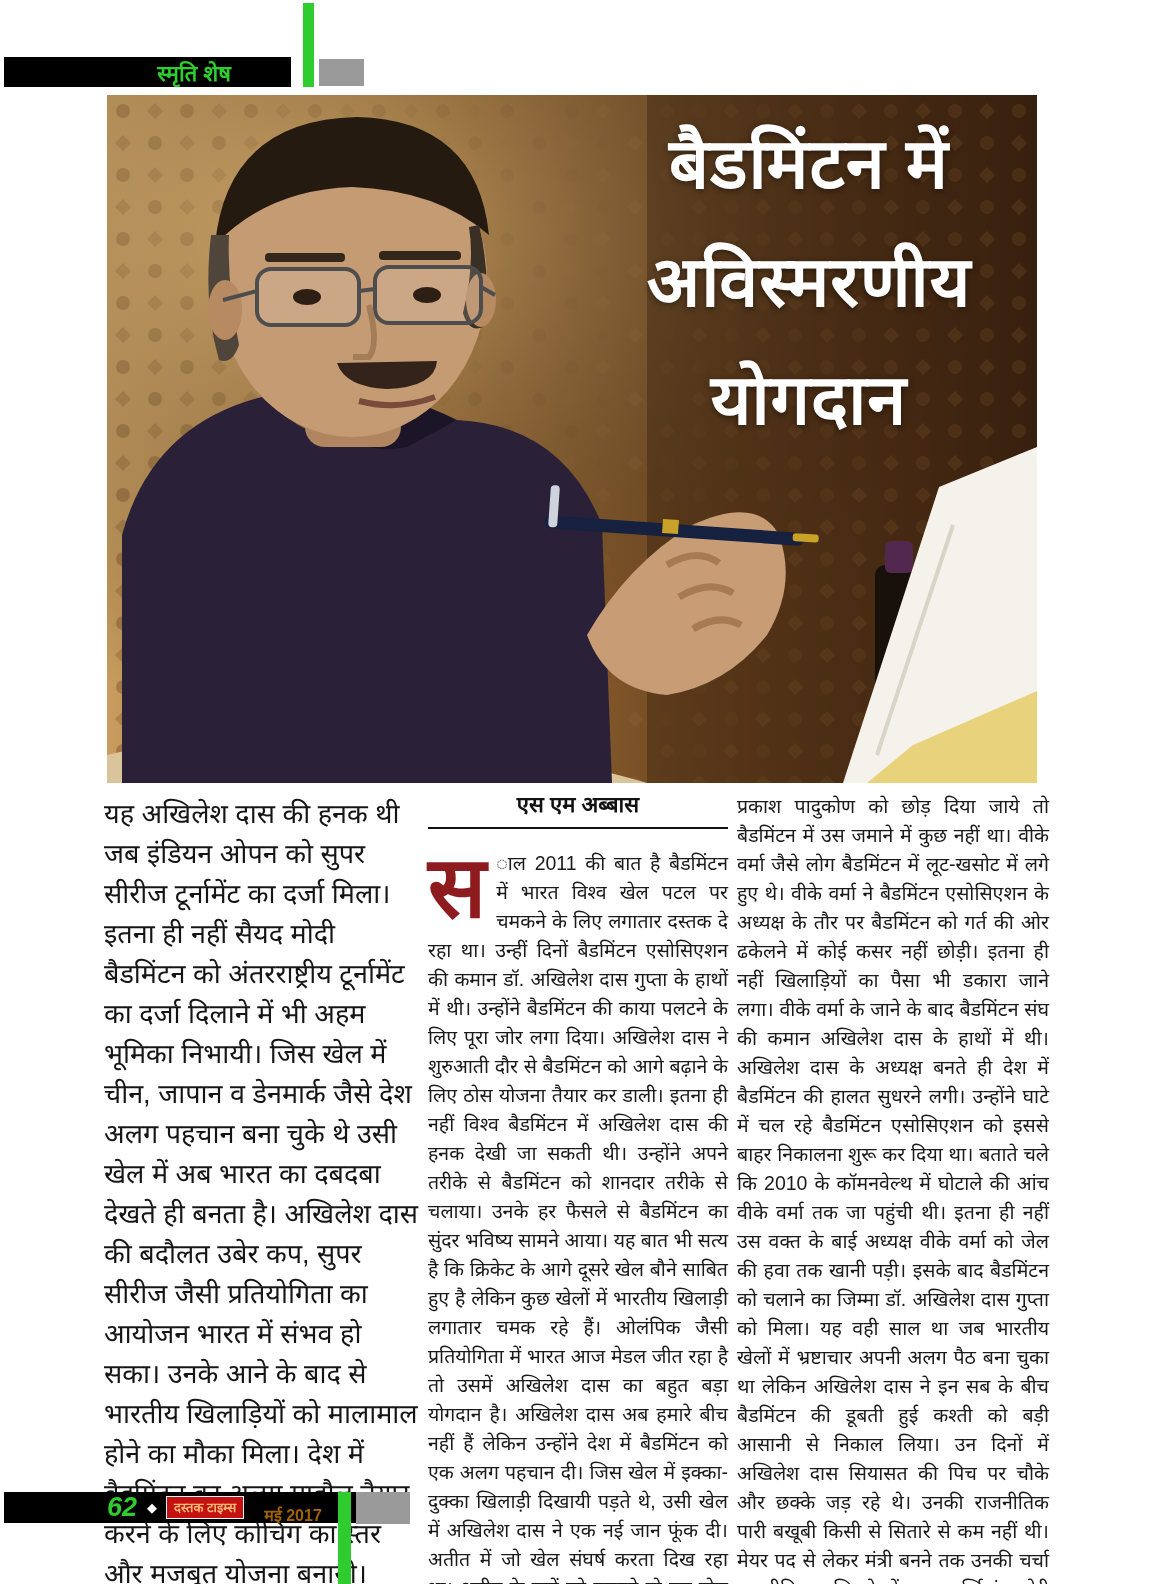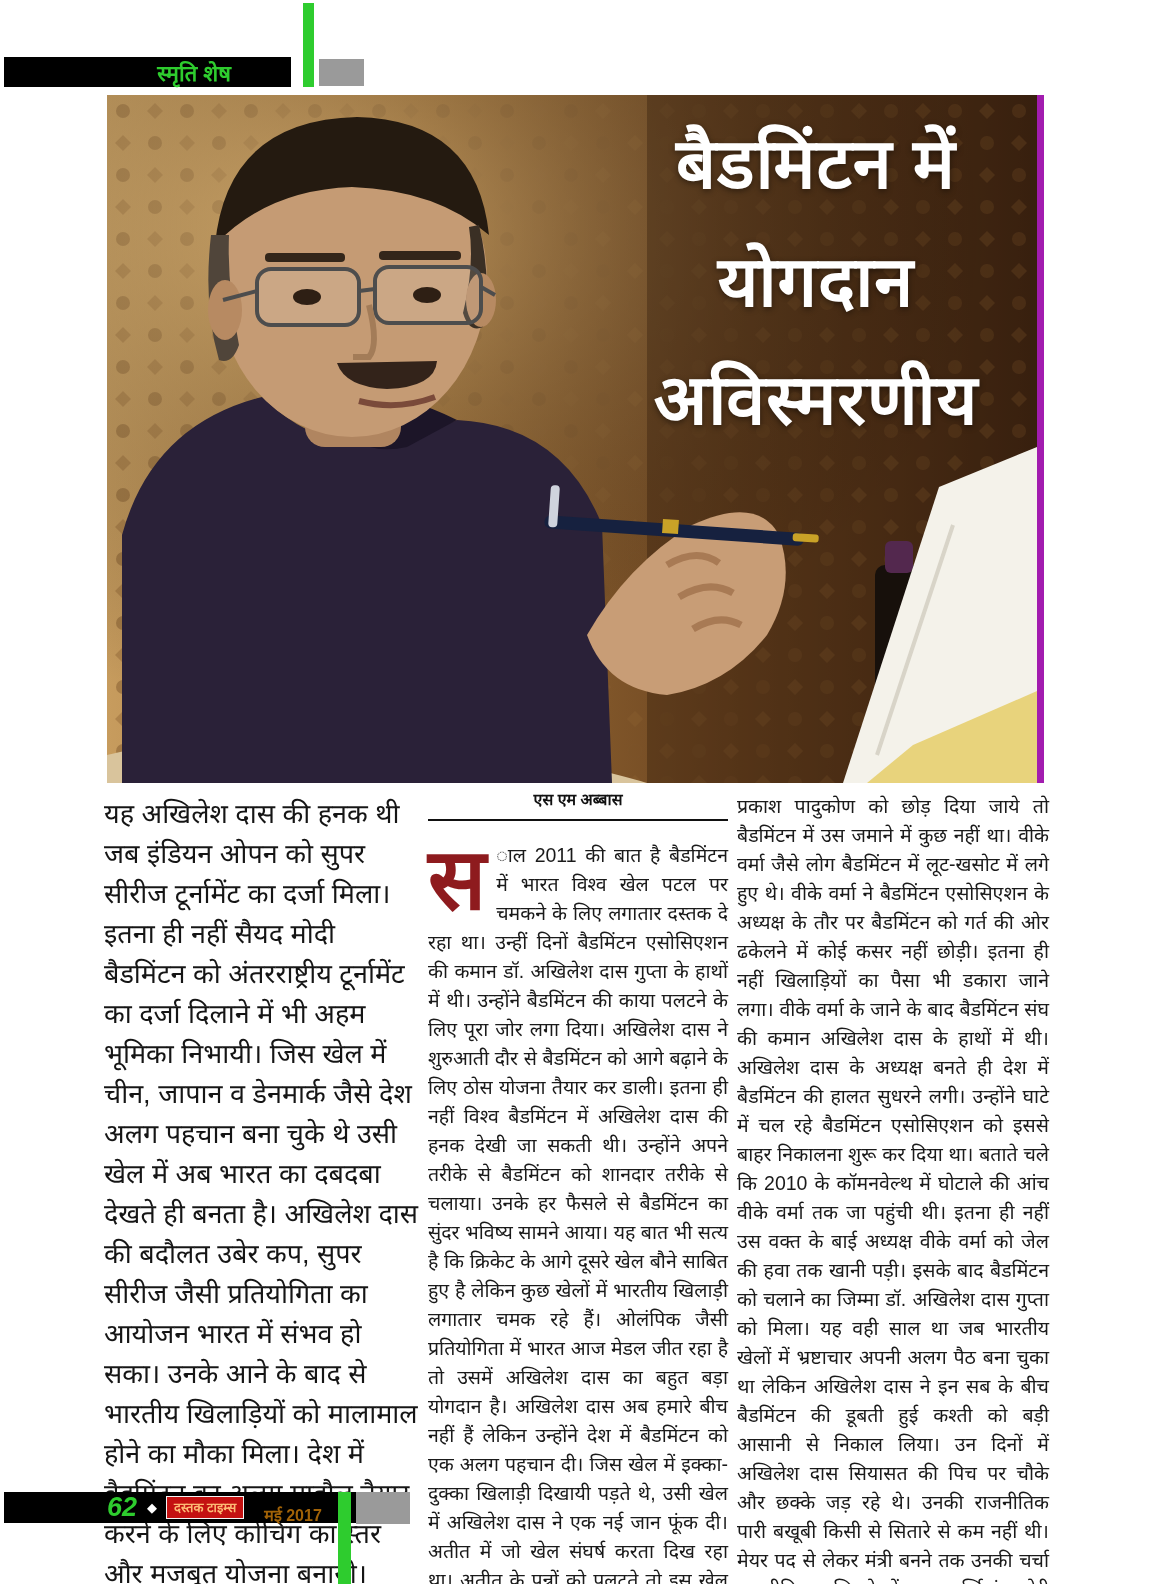--- a/index.html
+++ b/index.html
@@ -16,37 +16,36 @@
   .section-label{
     color:#2ecc2e;font-size:22px;font-weight:bold;padding-right:60px;white-space:nowrap;
   }
   .green-bar-top{position:absolute;left:303px;top:3px;width:11px;height:84px;background:#2ecc2e;}
   .gray-box-top{position:absolute;left:319px;top:59px;width:45px;height:27px;background:#9a9a9a;}
 
   
   .photo{
     position:absolute;left:107px;top:95px;width:930px;height:688px;overflow:hidden;
     background:#a21caf;
-    padding-left:7px;
   }
   .photo svg{position:absolute;left:0;top:0;}
   .photo-title{
     position:absolute;right:8px;top:10px;width:440px;text-align:center;
     color:#ffffff;font-weight:bold;font-size:70px;line-height:118px;
     text-shadow:0 2px 6px rgba(0,0,0,0.45);letter-spacing:1px;
   }
 
   
   .col1{
     position:absolute;left:104px;top:794px;width:320px;
     font-size:27px;line-height:40px;color:#151515;text-align:left;
   }
   .col2{position:absolute;left:428px;top:788px;width:300px;color:#151515;}
   .byline{
-    font-size:16px;font-weight:bold;text-align:center;color:#111;
+    font-size:22px;font-weight:bold;text-align:center;color:#111;
     padding-bottom:9px;border-bottom:2px solid #111;margin-bottom:20px;
   }
   .bodytext{
     font-size:19.5px;line-height:29px;text-align:justify;margin:0;color:#1a1a1a;
   }
   .dropcap{
     float:left;color:#8e1b1e;font-size:86px;line-height:64px;font-weight:bold;
     margin:6px 10px 0 0;
   }
   .col3{
@@ -148,22 +147,22 @@
     <rect x="768" y="470" width="48" height="135" rx="10" fill="#17100b"></rect>
     <rect x="778" y="446" width="28" height="32" rx="6" fill="#53284e"></rect>
 
     <polygon points="832,392 930,352 930,688 736,688" fill="#f4f2ea"></polygon>
     <line x1="846" y1="430" x2="770" y2="660" stroke="#d8d4c8" stroke-width="4"></line>
     <polygon points="806,650 930,596 930,688 760,688" fill="#e8d37c"></polygon>
   </svg>
 
   <div class="photo-title">
     <div>बैडमिंटन में</div>
+    <div>अविस्मरणीय</div>
     <div>योगदान</div>
-    <div>अविस्मरणीय</div>
   </div>
 </div>
 
 <div class="col1">यह अखिलेश दास की हनक थी जब इंडियन ओपन को सुपर सीरीज टूर्नामेंट का दर्जा मिला। इतना ही नहीं सैयद मोदी बैडमिंटन को अंतरराष्ट्रीय टूर्नामेंट का दर्जा दिलाने में भी अहम भूमिका निभायी। जिस खेल में चीन, जापान व डेनमार्क जैसे देश अलग पहचान बना चुके थे उसी खेल में अब भारत का दबदबा देखते ही बनता है। अखिलेश दास की बदौलत उबेर कप, सुपर सीरीज जैसी प्रतियोगिता का आयोजन भारत में संभव हो सका। उनके आने के बाद से भारतीय खिलाड़ियों को मालामाल होने का मौका मिला। देश में बैडमिंटन का अलग माहौल तैयार करने के लिए कोचिंग का स्तर और मजबूत योजना बनायी।</div>
 
 <div class="col2">
   <div class="byline">एस एम अब्बास</div>
   <p class="bodytext">
     <span class="dropcap">स</span><span>ाल 2011 की बात है बैडमिंटन में भारत विश्व खेल पटल पर चमकने के लिए लगातार दस्तक दे रहा था। उन्हीं दिनों बैडमिंटन एसोसिएशन की कमान डॉ. अखिलेश दास गुप्ता के हाथों में थी। उन्होंने बैडमिंटन की काया पलटने के लिए पूरा जोर लगा दिया। अखिलेश दास ने शुरुआती दौर से बैडमिंटन को आगे बढ़ाने के लिए ठोस योजना तैयार कर डाली। इतना ही नहीं विश्व बैडमिंटन में अखिलेश दास की हनक देखी जा सकती थी। उन्होंने अपने तरीके से बैडमिंटन को शानदार तरीके से चलाया। उनके हर फैसले से बैडमिंटन का सुंदर भविष्य सामने आया। यह बात भी सत्य है कि क्रिकेट के आगे दूसरे खेल बौने साबित हुए है लेकिन कुछ खेलों में भारतीय खिलाड़ी लगातार चमक रहे हैं। ओलंपिक जैसी प्रतियोगिता में भारत आज मेडल जीत रहा है तो उसमें अखिलेश दास का बहुत बड़ा योगदान है। अखिलेश दास अब हमारे बीच नहीं हैं लेकिन उन्होंने देश में बैडमिंटन को एक अलग पहचान दी। जिस खेल में इक्का-दुक्का खिलाड़ी दिखायी पड़ते थे, उसी खेल में अखिलेश दास ने एक नई जान फूंक दी। अतीत में जो खेल संघर्ष करता दिख रहा था। अतीत के पन्नों को पलटते तो इस खेल में भारत काफी पीछे था। दरअसल गोपी और</span>
   </p>

